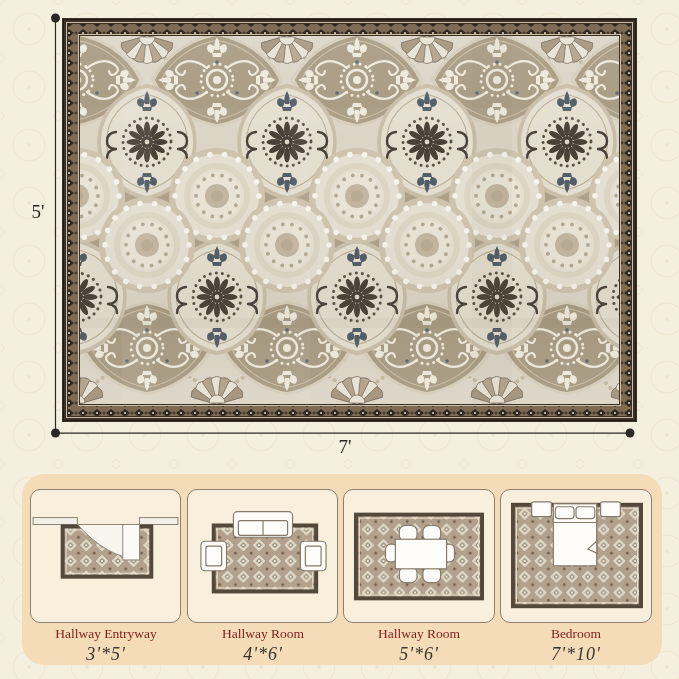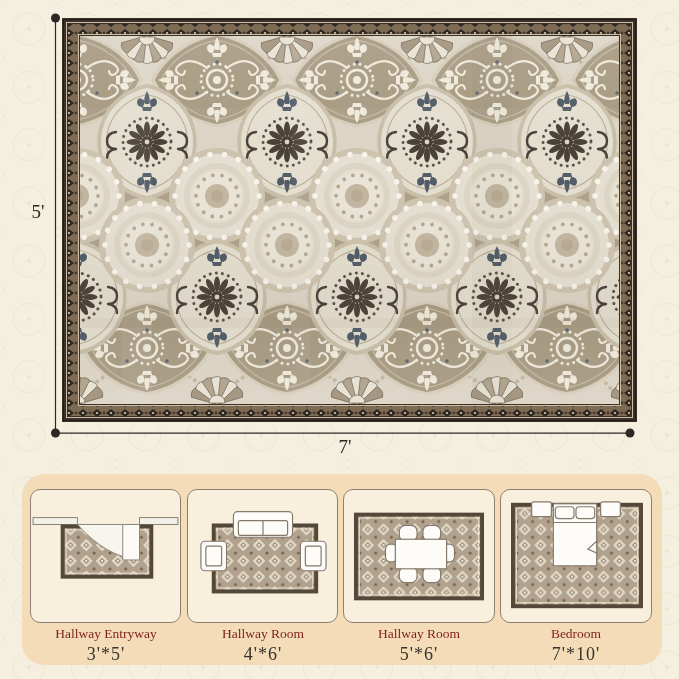--- a/index.html
+++ b/index.html
@@ -14,21 +14,21 @@
   .room-card{position:absolute;top:489px;height:134px;background:#f8efdc;
              border:1px solid #8d8072;border-radius:10px;box-sizing:border-box;overflow:hidden;}
   .room-card svg{display:block;}
   #card-0{left:30px;width:151px;}
   #card-1{left:187px;width:151px;}
   #card-2{left:343px;width:152px;}
   #card-3{left:500px;width:152px;}
   .room-caption{position:absolute;top:626px;width:152px;text-align:center;line-height:1.15;}
   #cap-0{left:30px;}#cap-1{left:187px;}#cap-2{left:343px;}#cap-3{left:500px;}
   .room-name{font-size:13.5px;font-weight:normal;color:#7f1d1d;}
-  .room-size{font-size:18px;color:#38342e;letter-spacing:1px;margin-top:2px;}
+  .room-size{font-size:18px;color:#38342e;letter-spacing:1px;margin-top:2px;font-style:italic;}
   svg{position:absolute;}
 </style>
 </head>
 <body>
 
 <div class="stage">
 
   <svg class="abs" width="679" height="679" style="left:0;top:0;">
     <defs>
       <pattern id="bgp" width="58" height="58" patternUnits="userSpaceOnUse">

